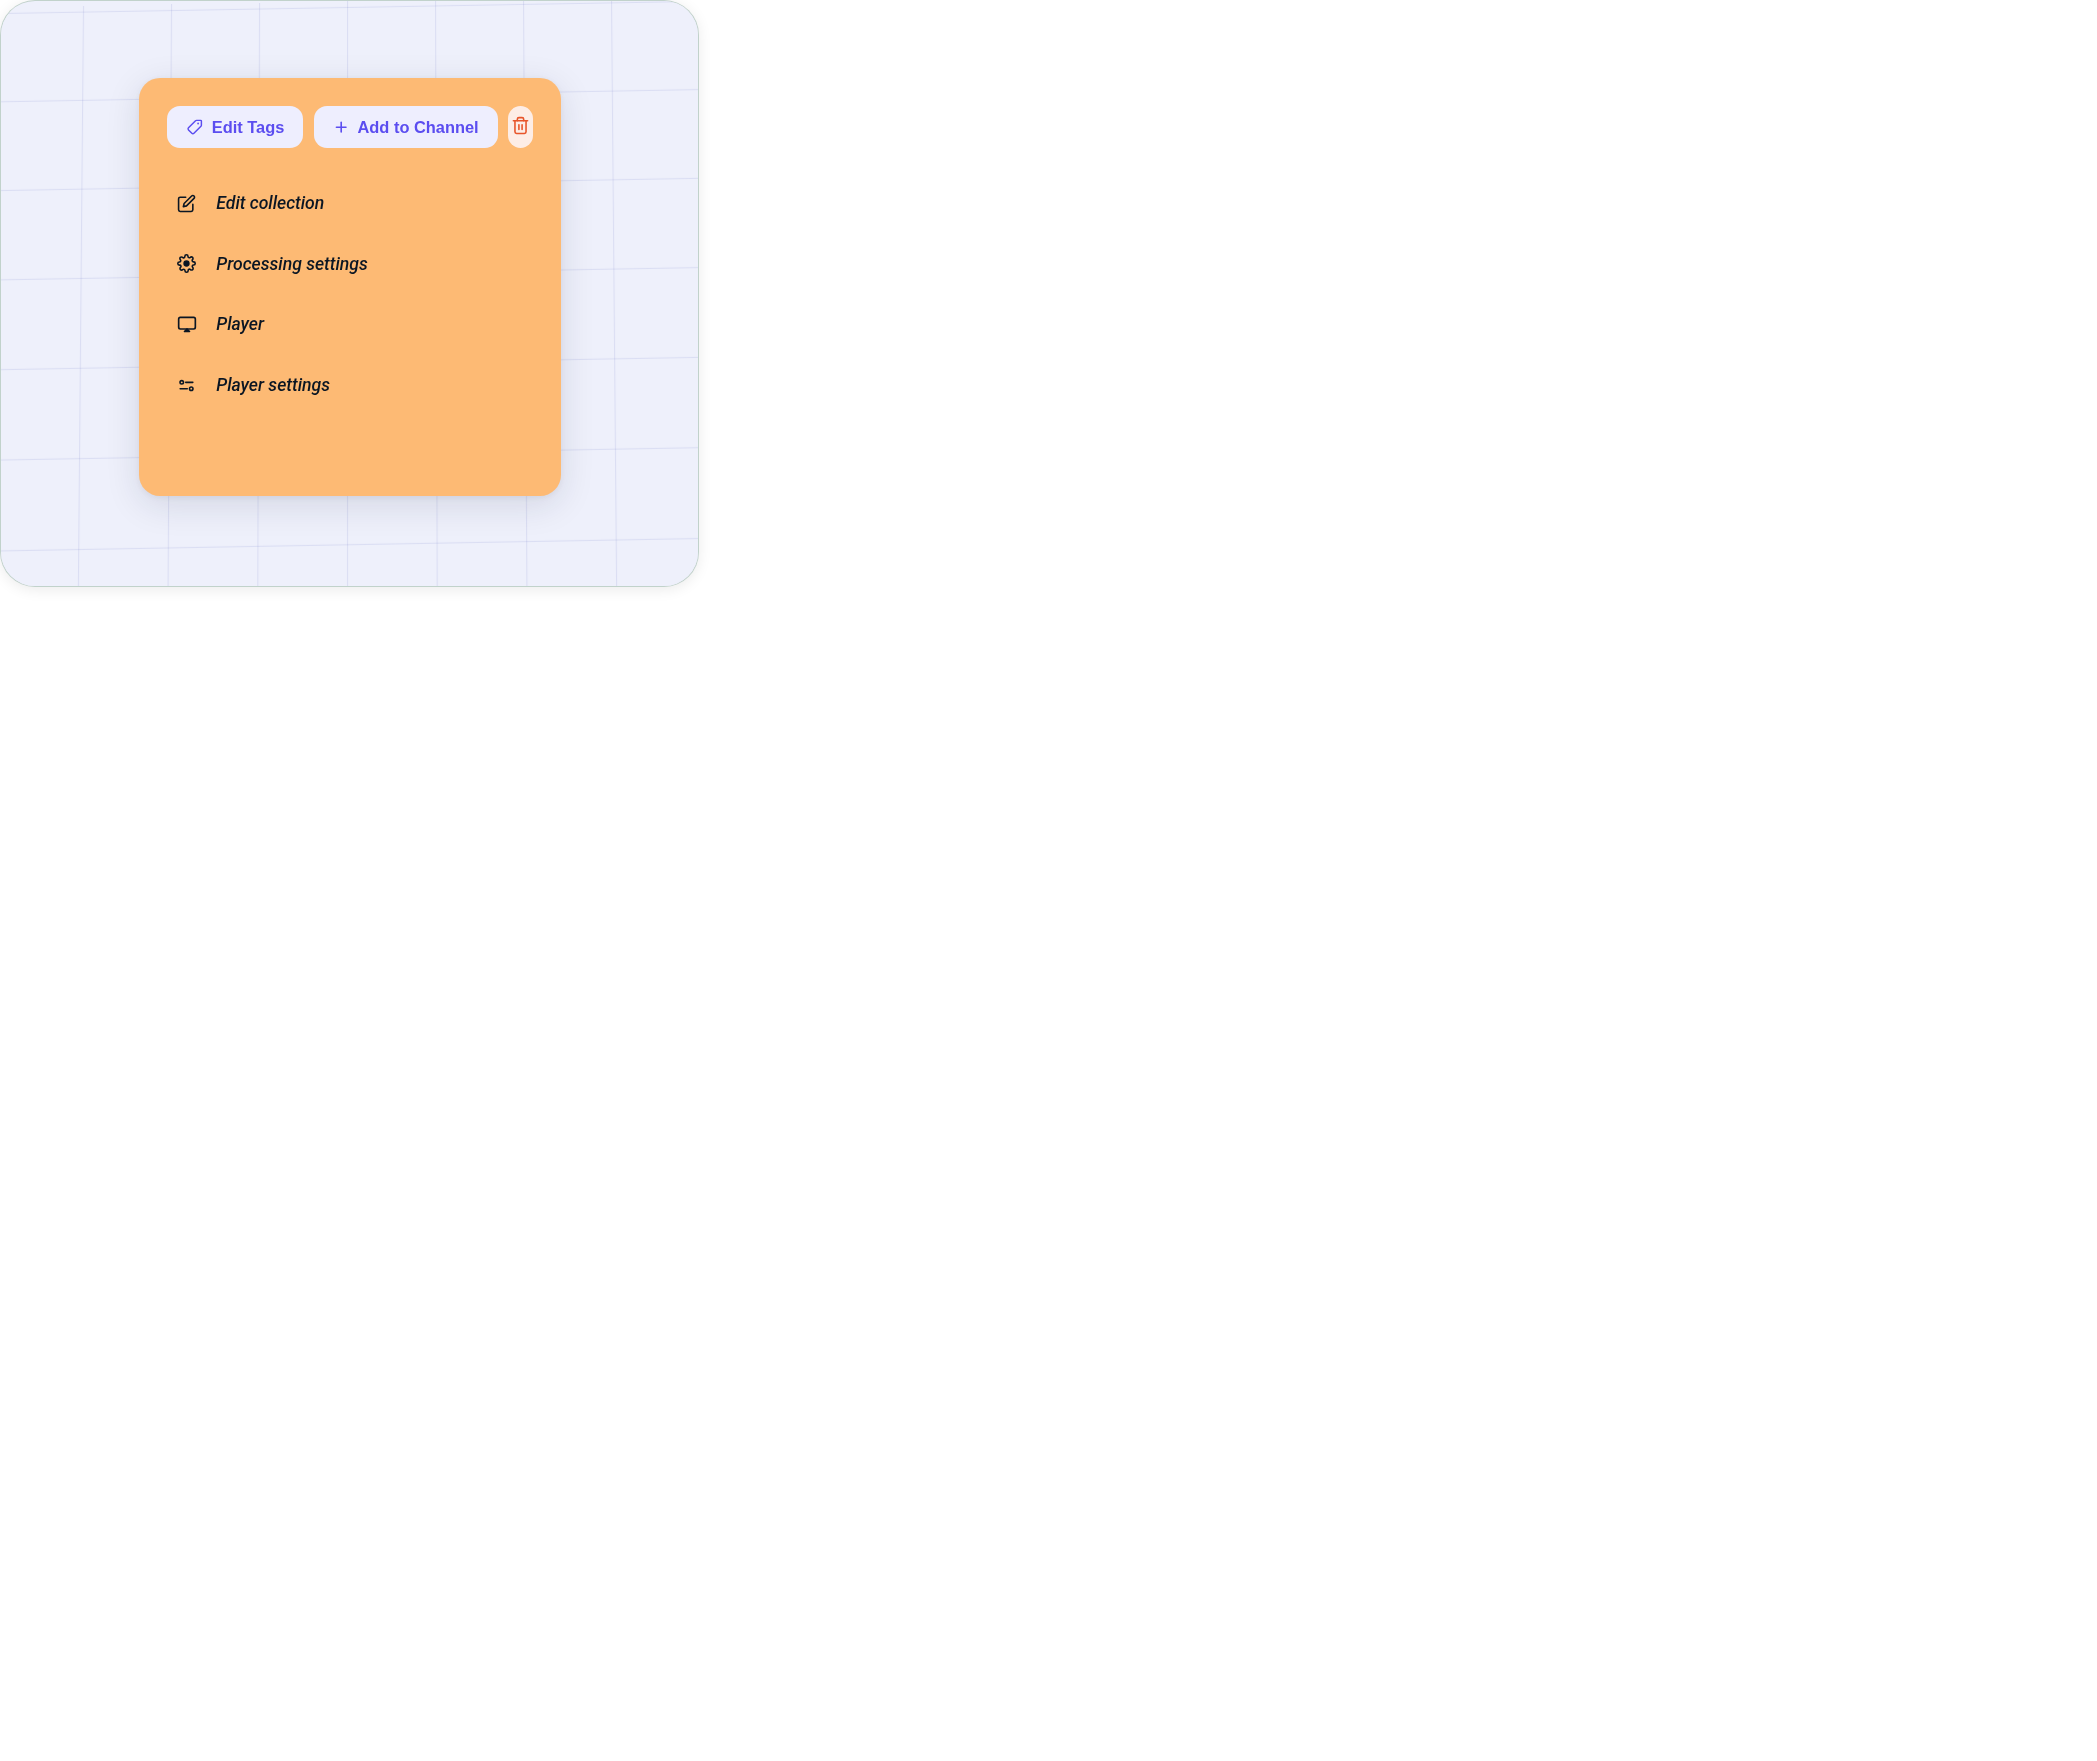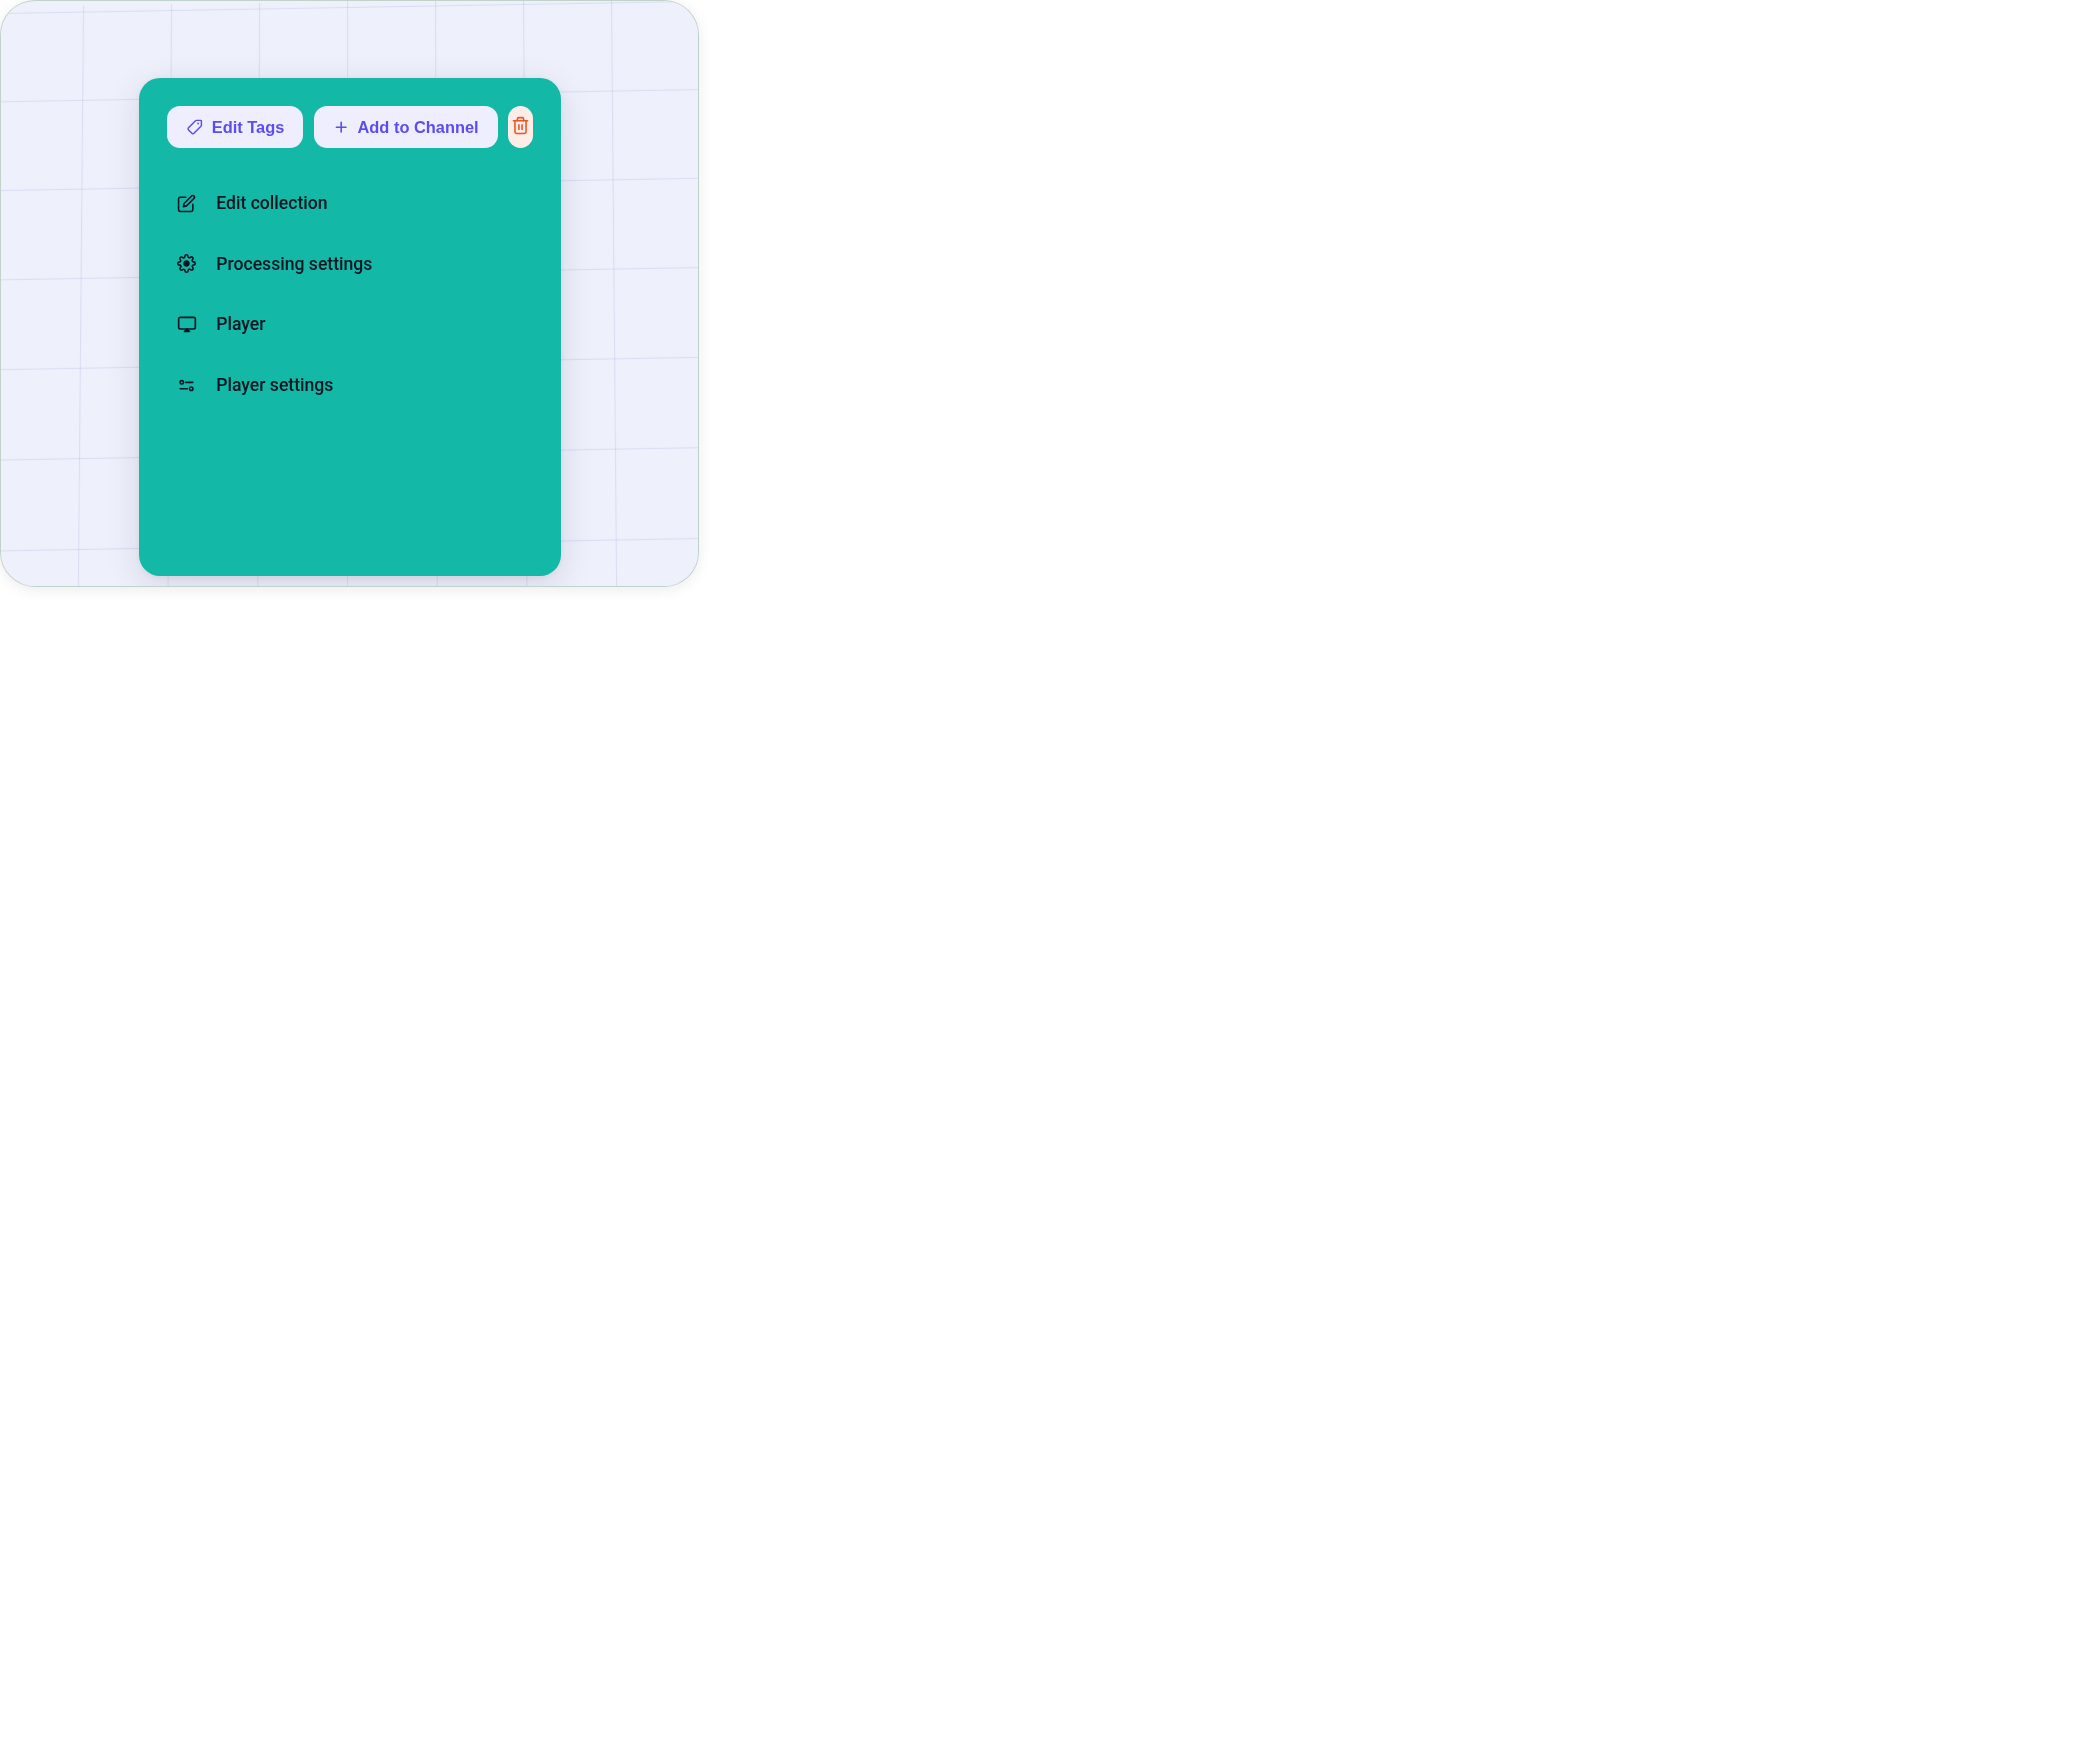--- a/index.html
+++ b/index.html
@@ -37,22 +37,22 @@
     transform: perspective(1056px) rotateX(2deg) skewY(-1deg);
     transform-origin: top center;
     pointer-events: none;
   }
 
   .card {
     position: absolute;
     top: 77px;
     left: 138px;
     width: 422px;
-    height: 498px;
-    background: #14b8a6;
+    height: 418px;
+    background: #fdba74;
     border-radius: 21px;
     box-shadow: 0 8.2px 35px rgba(24,30,60,0.12), 0 1.2px 7px rgba(24,30,60,0.06);
     padding: 28px 28px 21px 28px;
     display: flex;
     flex-direction: column;
   }
 
   .toolbar {
     display: flex;
     gap: 10.6px;
@@ -109,20 +109,21 @@
     height: 23.5px;
     display: flex;
     align-items: center;
     justify-content: center;
     color: #0B1623;
   }
   .menu-item .mi-label {
     font-size: 17.6px;
     font-weight: 500;
     color: #0B1623;
+    font-style: italic;
   }
 </style>
 </head>
 <body>
 
 <div class="outer-frame">
   <div class="grid-bg"></div>
 
   <div class="card">
 

